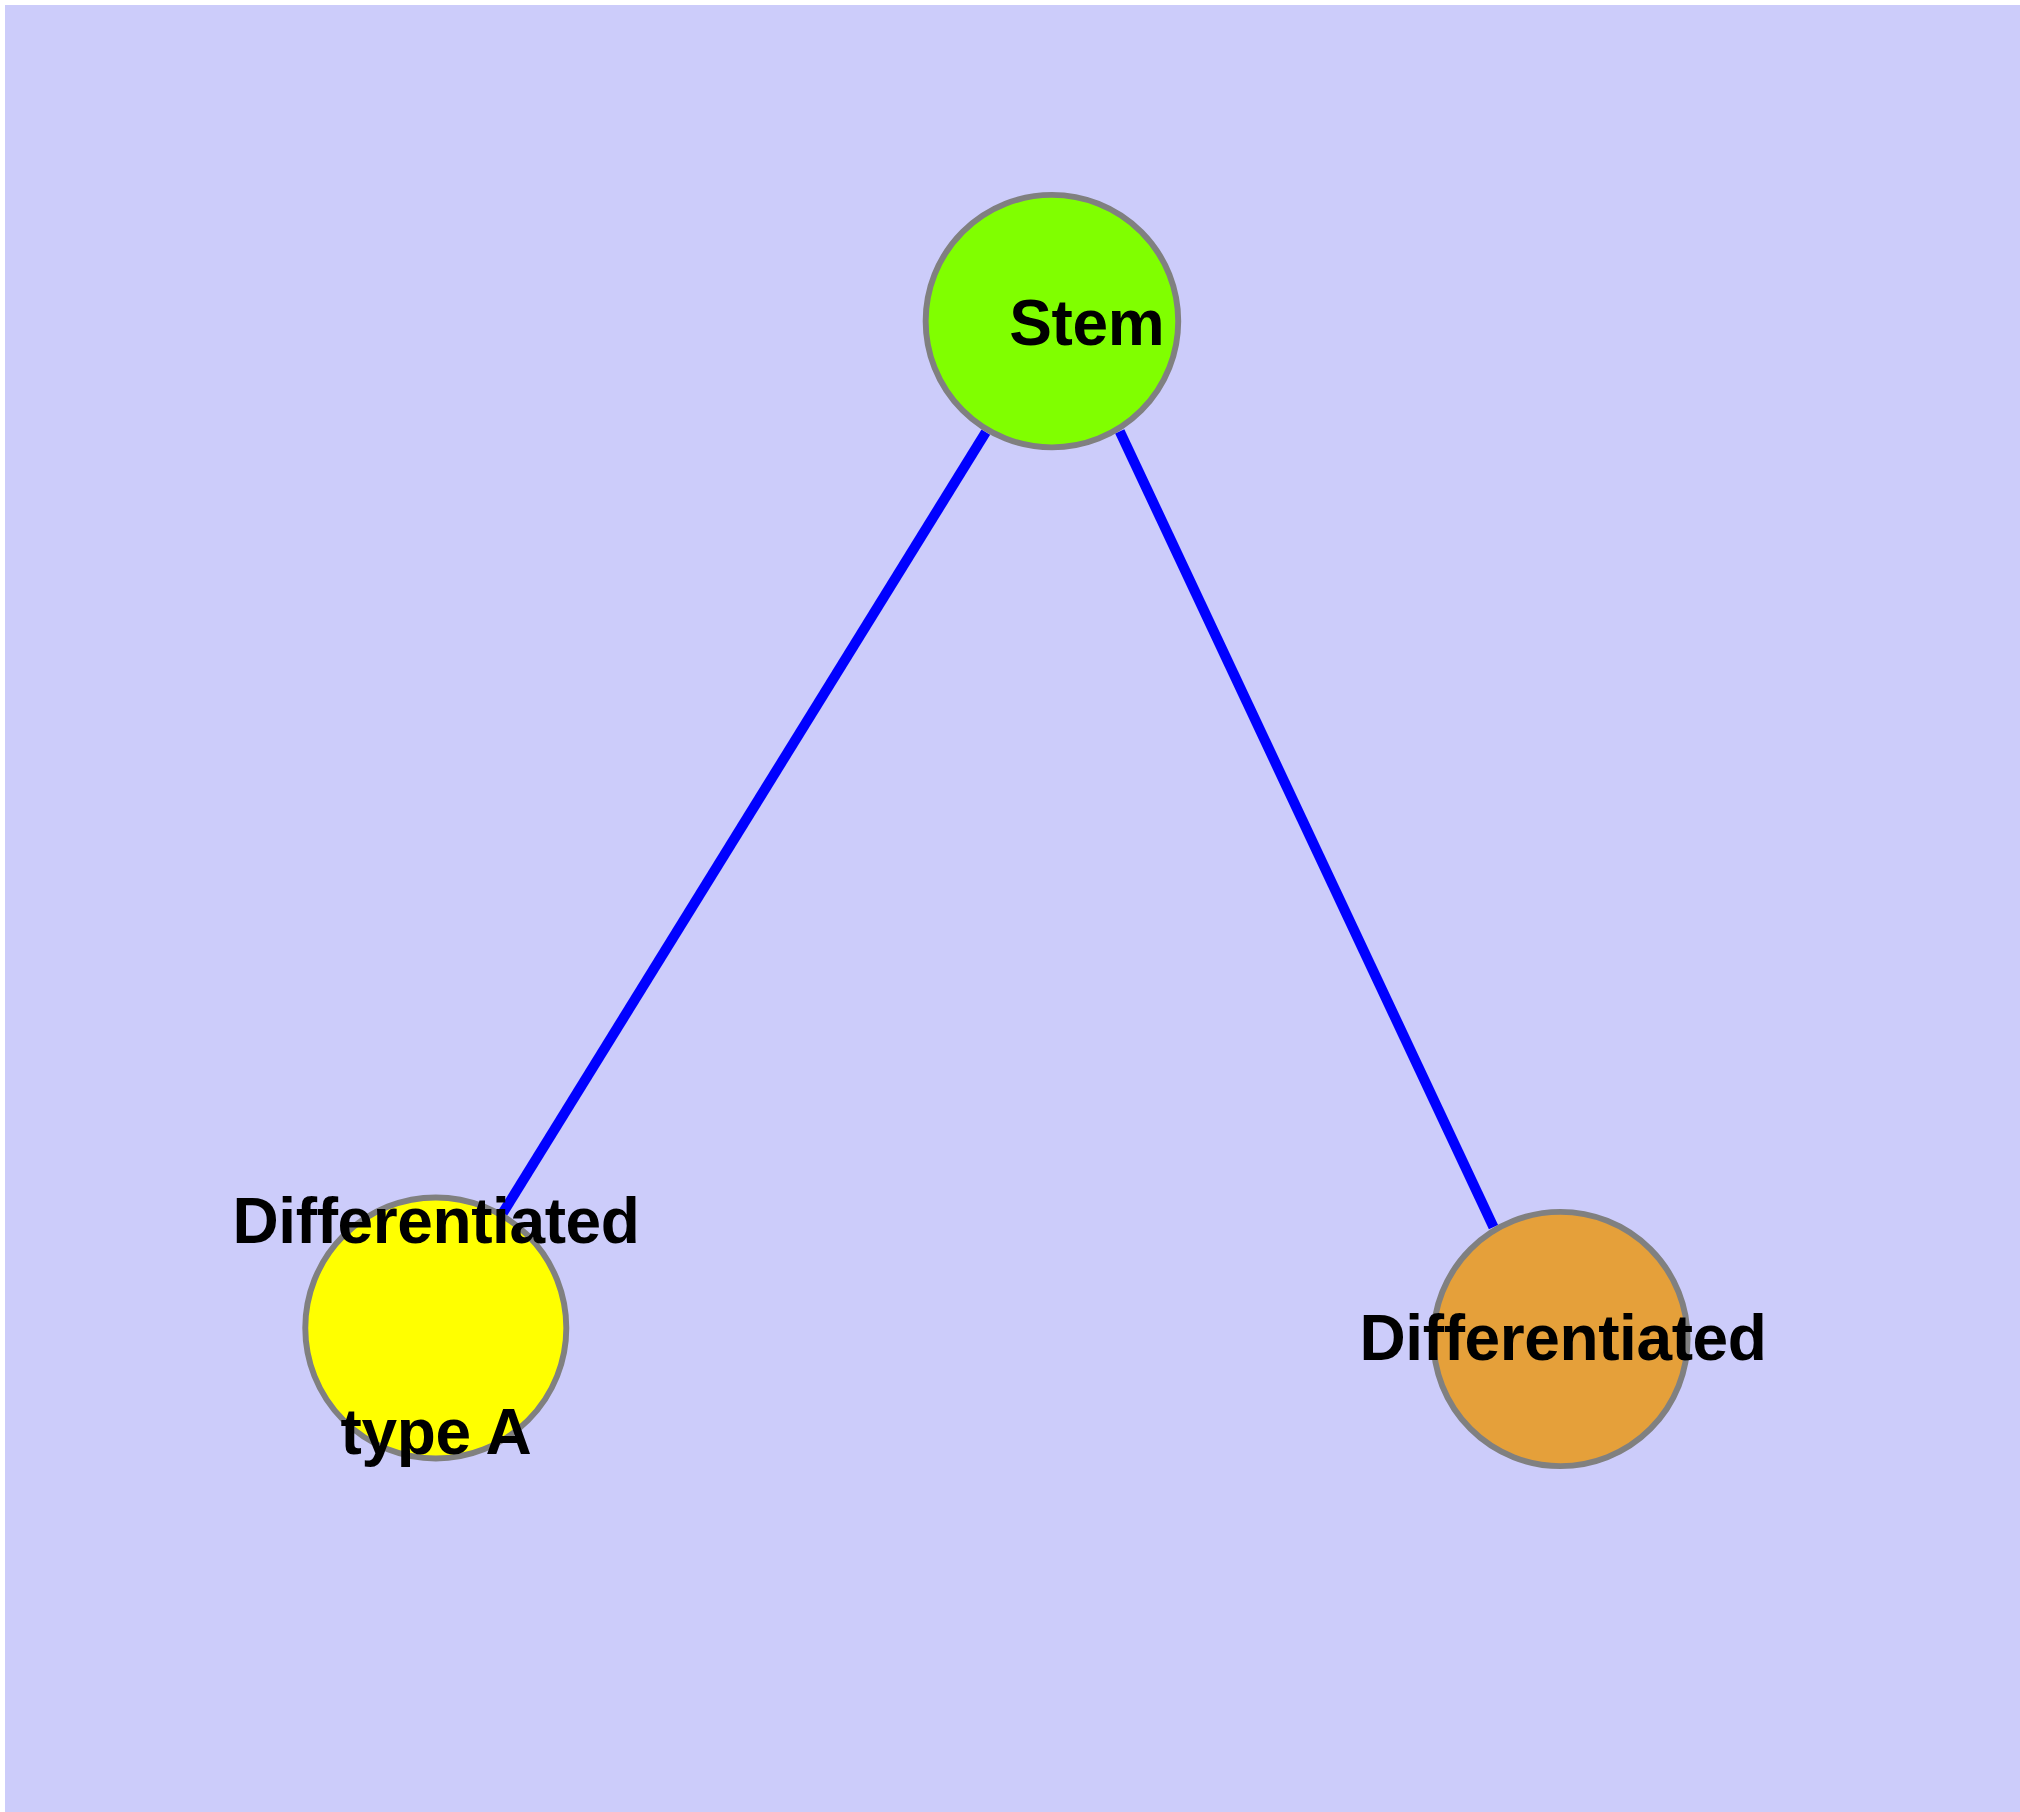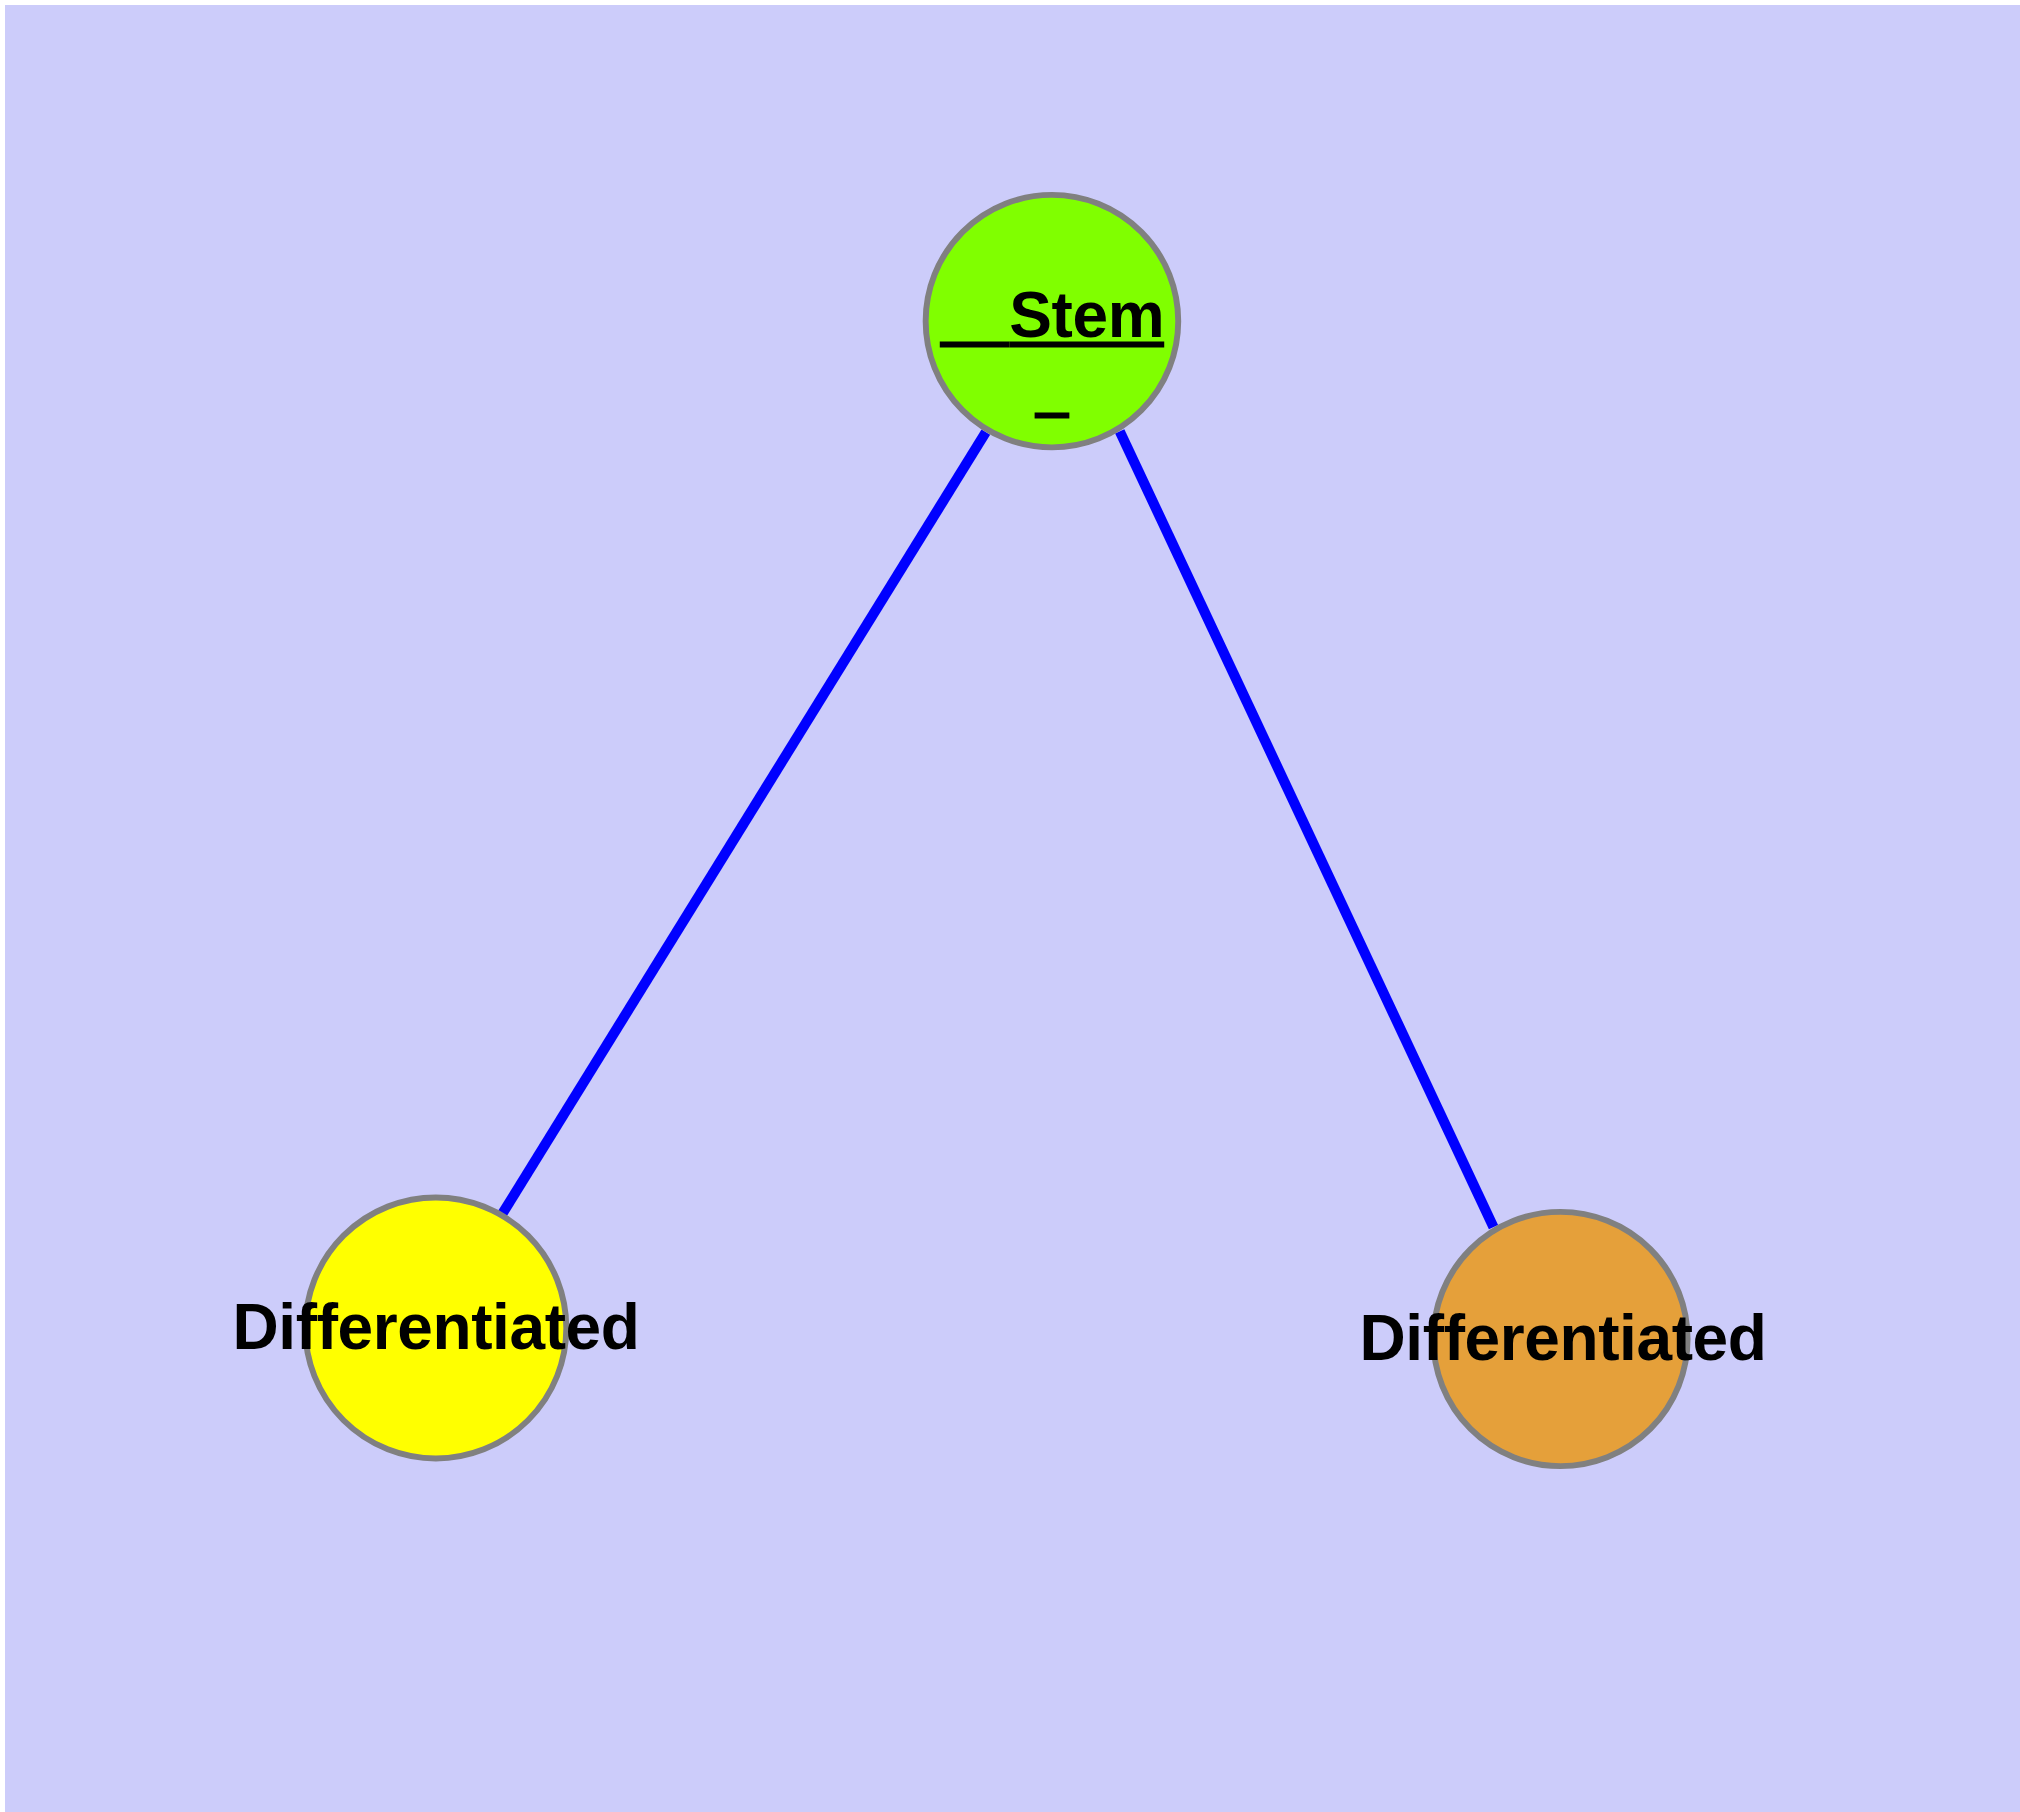--- a/index.html
+++ b/index.html
@@ -59,26 +59,27 @@
       <line x1="1315" y1="503" x2="1756" y2="1442" stroke="#0000ff" stroke-width="12" stroke-linecap="butt"></line>
     </g>
 
     <g>
       <circle cx="1235" cy="373" r="149" fill="#80ff00" stroke="#808080" stroke-width="7"></circle>
       <circle cx="508" cy="1561" r="154" fill="#ffff00" stroke="#808080" stroke-width="7"></circle>
       <circle cx="1835" cy="1574" r="150" fill="#e5a03a" stroke="#808080" stroke-width="7"></circle>
     </g>
   </svg>
 
-  <div class="node-label" style="left:1047px; top:311px;text-decoration:underline;">
+  <div class="node-label" style="left:1047px; top:319px;">
     <span>Stem</span>
   </div>
 
   <div class="node-label small-gap" style="left:431px; top:1322px;">
     <div>Differentiated</div>
+    <div>type A</div>
   </div>
 
   <div class="node-label small-gap" style="left:1558px; top:1333px;">
     <div>Differentiated</div>
   </div>
 
 </div>
 
 
 </body></html>

